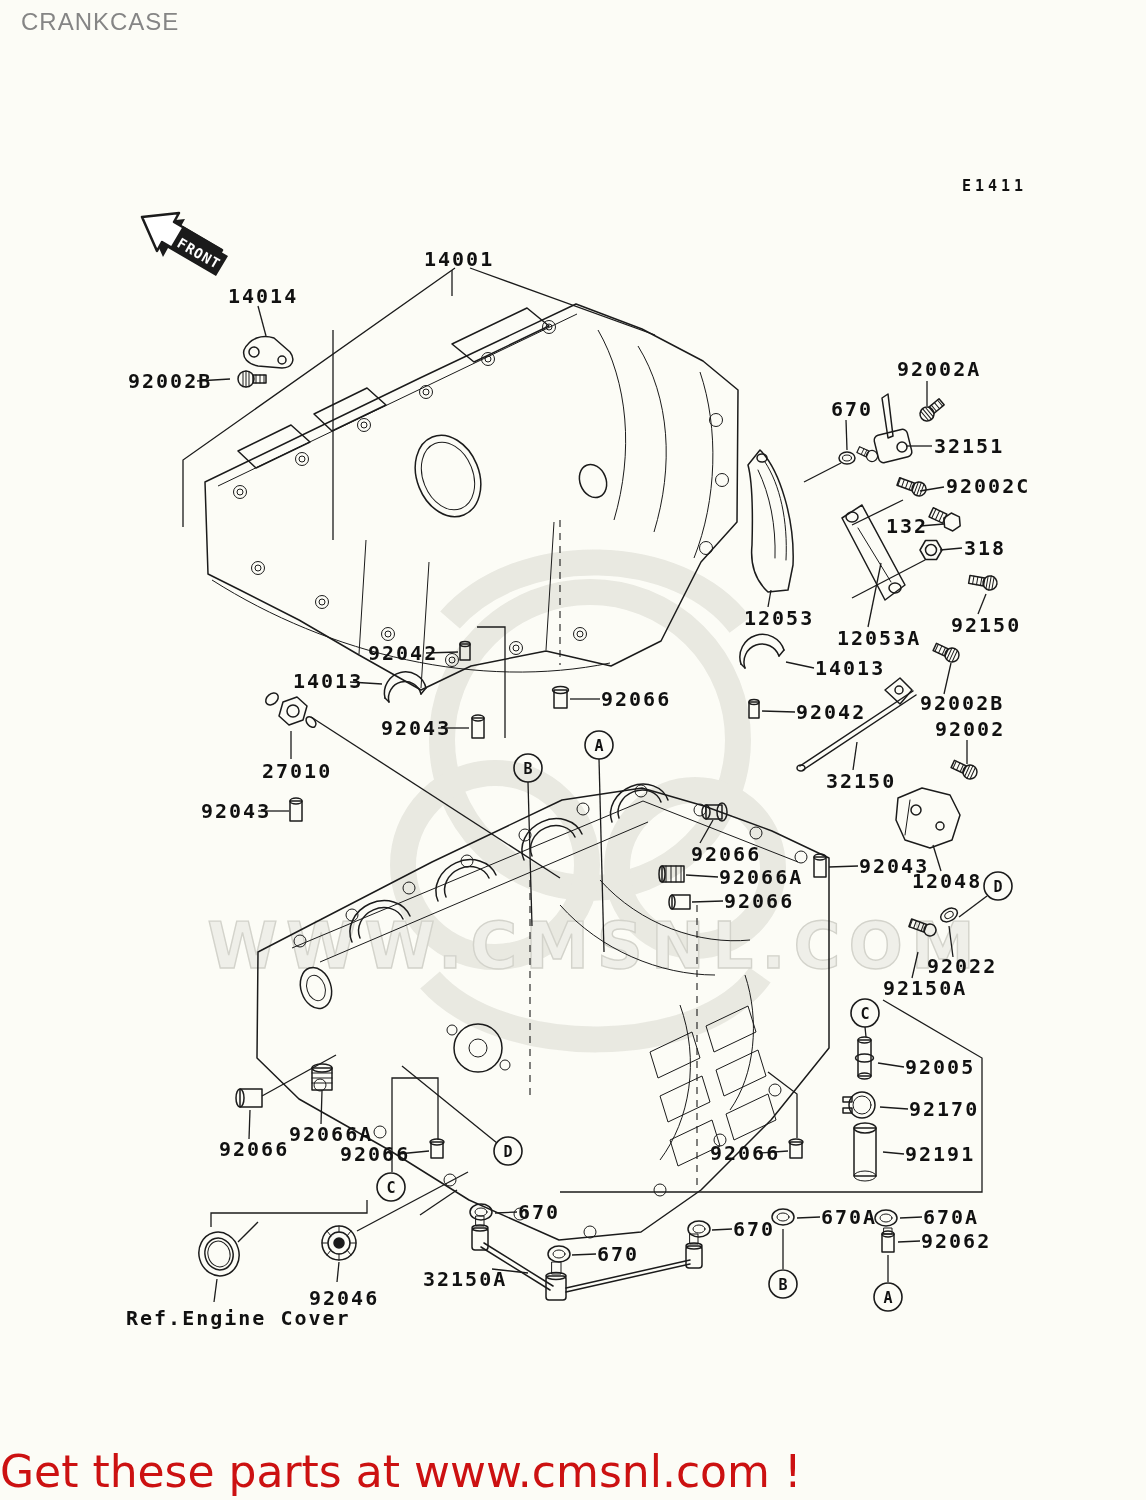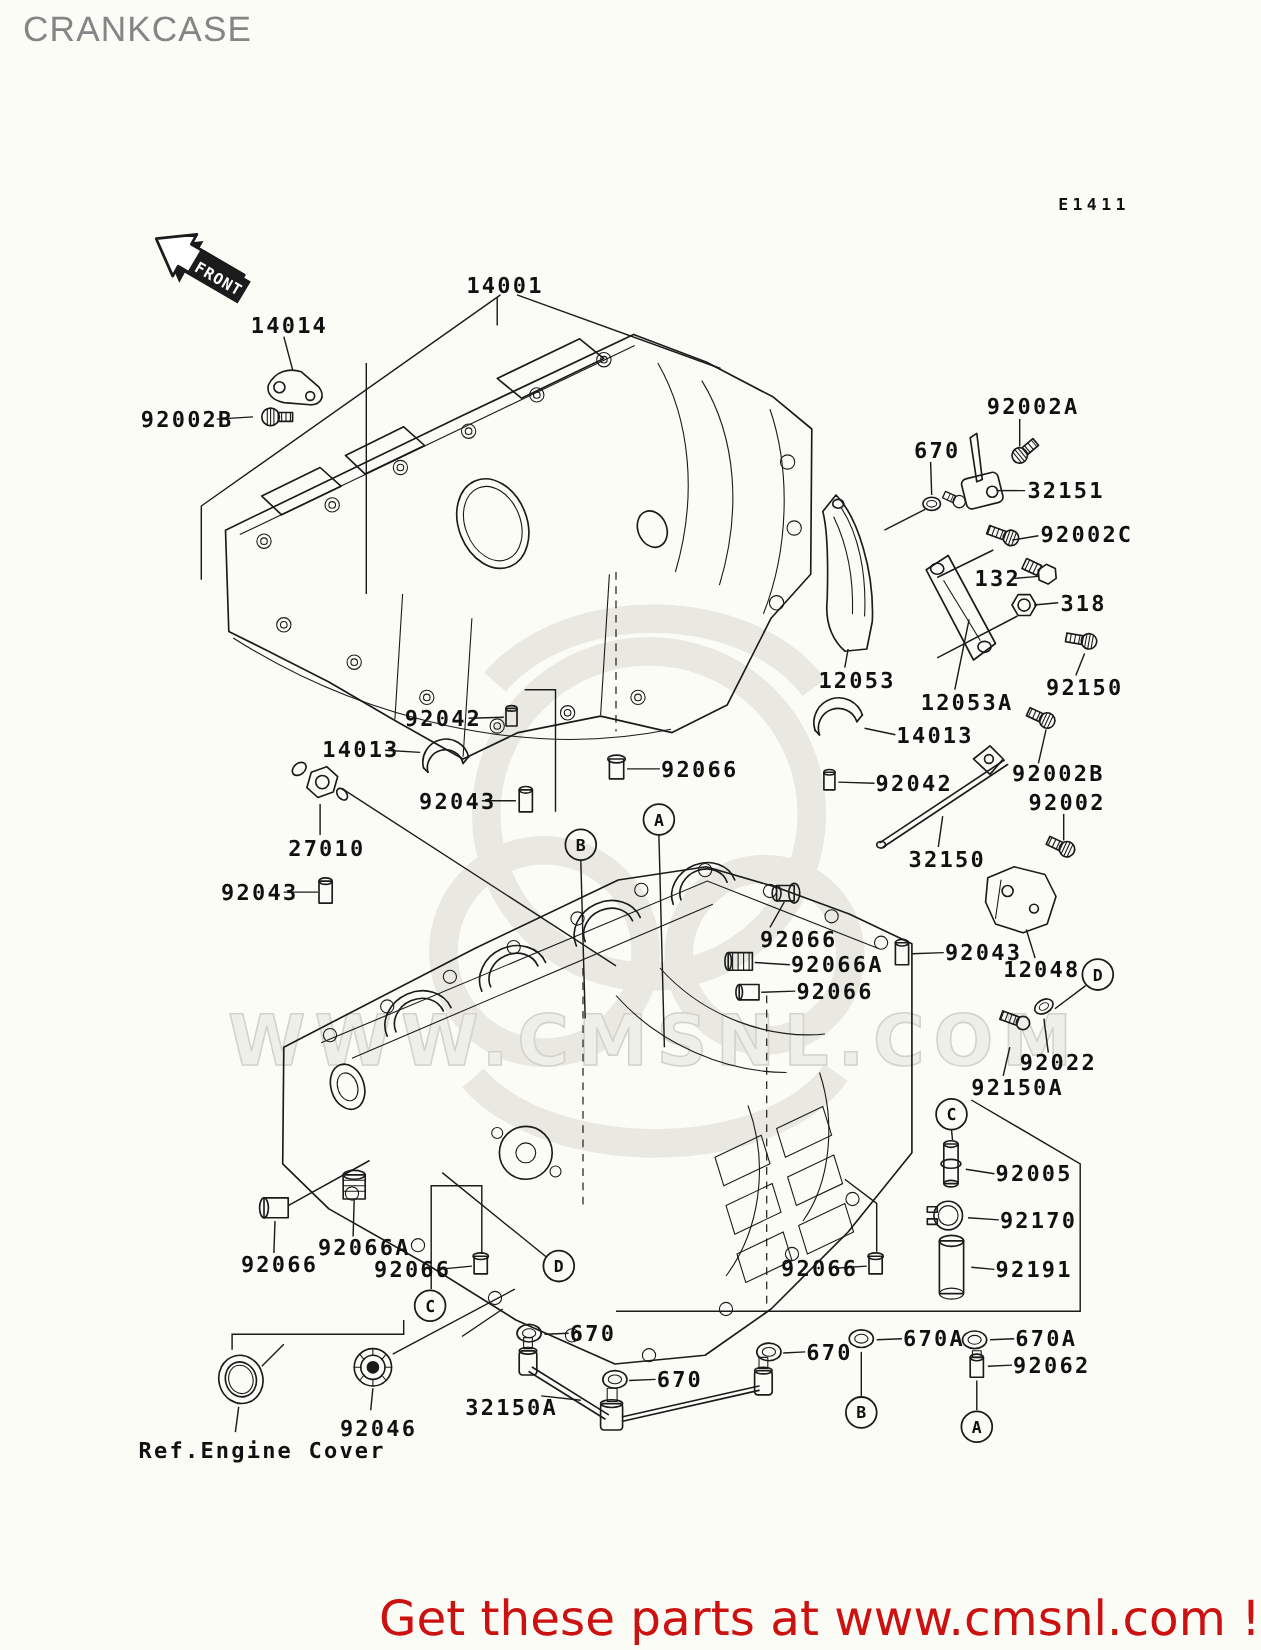--- a/index.html
+++ b/index.html
@@ -1,22 +1,22 @@
 <!DOCTYPE html>
 <html><head>
 <meta charset="utf-8">
 <style>
   html,body { margin:0; padding:0; background:#fcfcf6; }
   .stage { position:relative; width:1146px; height:1500px; background:#fcfcf6; overflow:hidden;
            font-family:"Liberation Sans", sans-serif; }
-  .page-title { position:absolute; left:21px; top:8px; font-size:32px; letter-spacing:1px;
+  .page-title { position:absolute; left:21px; top:8px; font-size:24px; letter-spacing:1px;
                 color:#858585; font-family:"Liberation Sans", sans-serif; }
   .diagram-svg { position:absolute; left:0; top:0; }
   .banner { position:absolute; left:0; top:1443px; width:1146px; height:57px; line-height:57px;
-            text-align:right; font-size:44px; color:#cc1111; font-family:"DejaVu Sans", sans-serif; }
+            text-align:left; font-size:44px; color:#cc1111; font-family:"DejaVu Sans", sans-serif; }
   .plabel { font-family:"DejaVu Sans Mono", monospace; font-weight:700; font-size:20px;
             fill:#111; letter-spacing:2px; }
   .acirc-t { font-family:"DejaVu Sans Mono", monospace; font-weight:700; font-size:15px;
              fill:#111; text-anchor:middle; }
   .wm-text { font-family:"DejaVu Sans", sans-serif; font-weight:700; font-size:64px;
              letter-spacing:8px; fill:#eeeee8; stroke:#cfcfc7; stroke-width:1.4; text-anchor:middle; }
   .front-t { font-family:"DejaVu Sans Mono", monospace; font-weight:700; font-size:14px;
              fill:#ffffff; letter-spacing:1px; }
   .ln  { stroke:#1b1b1b; stroke-width:1.3; fill:none; }
   .art { stroke:#1b1b1b; stroke-width:1.5; fill:none; stroke-linejoin:round; stroke-linecap:round; }

